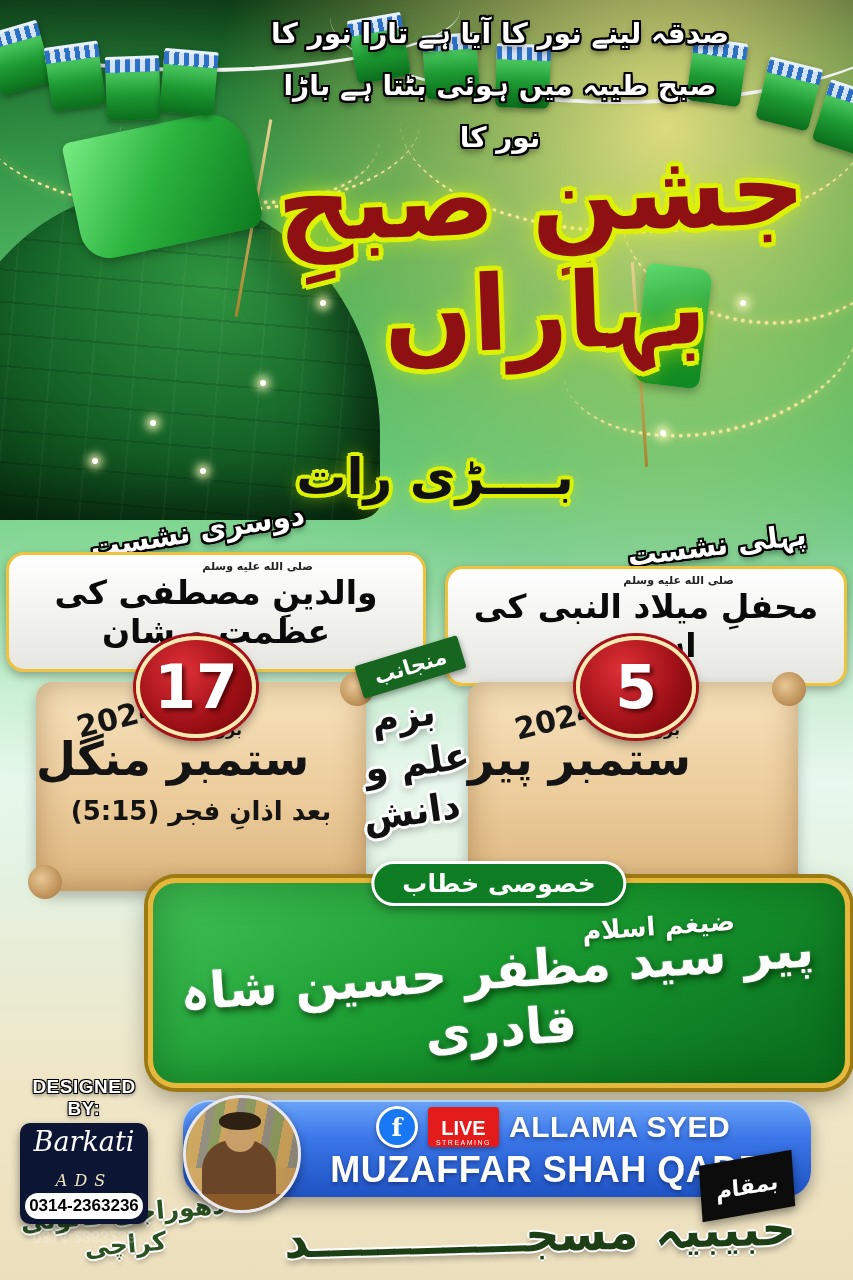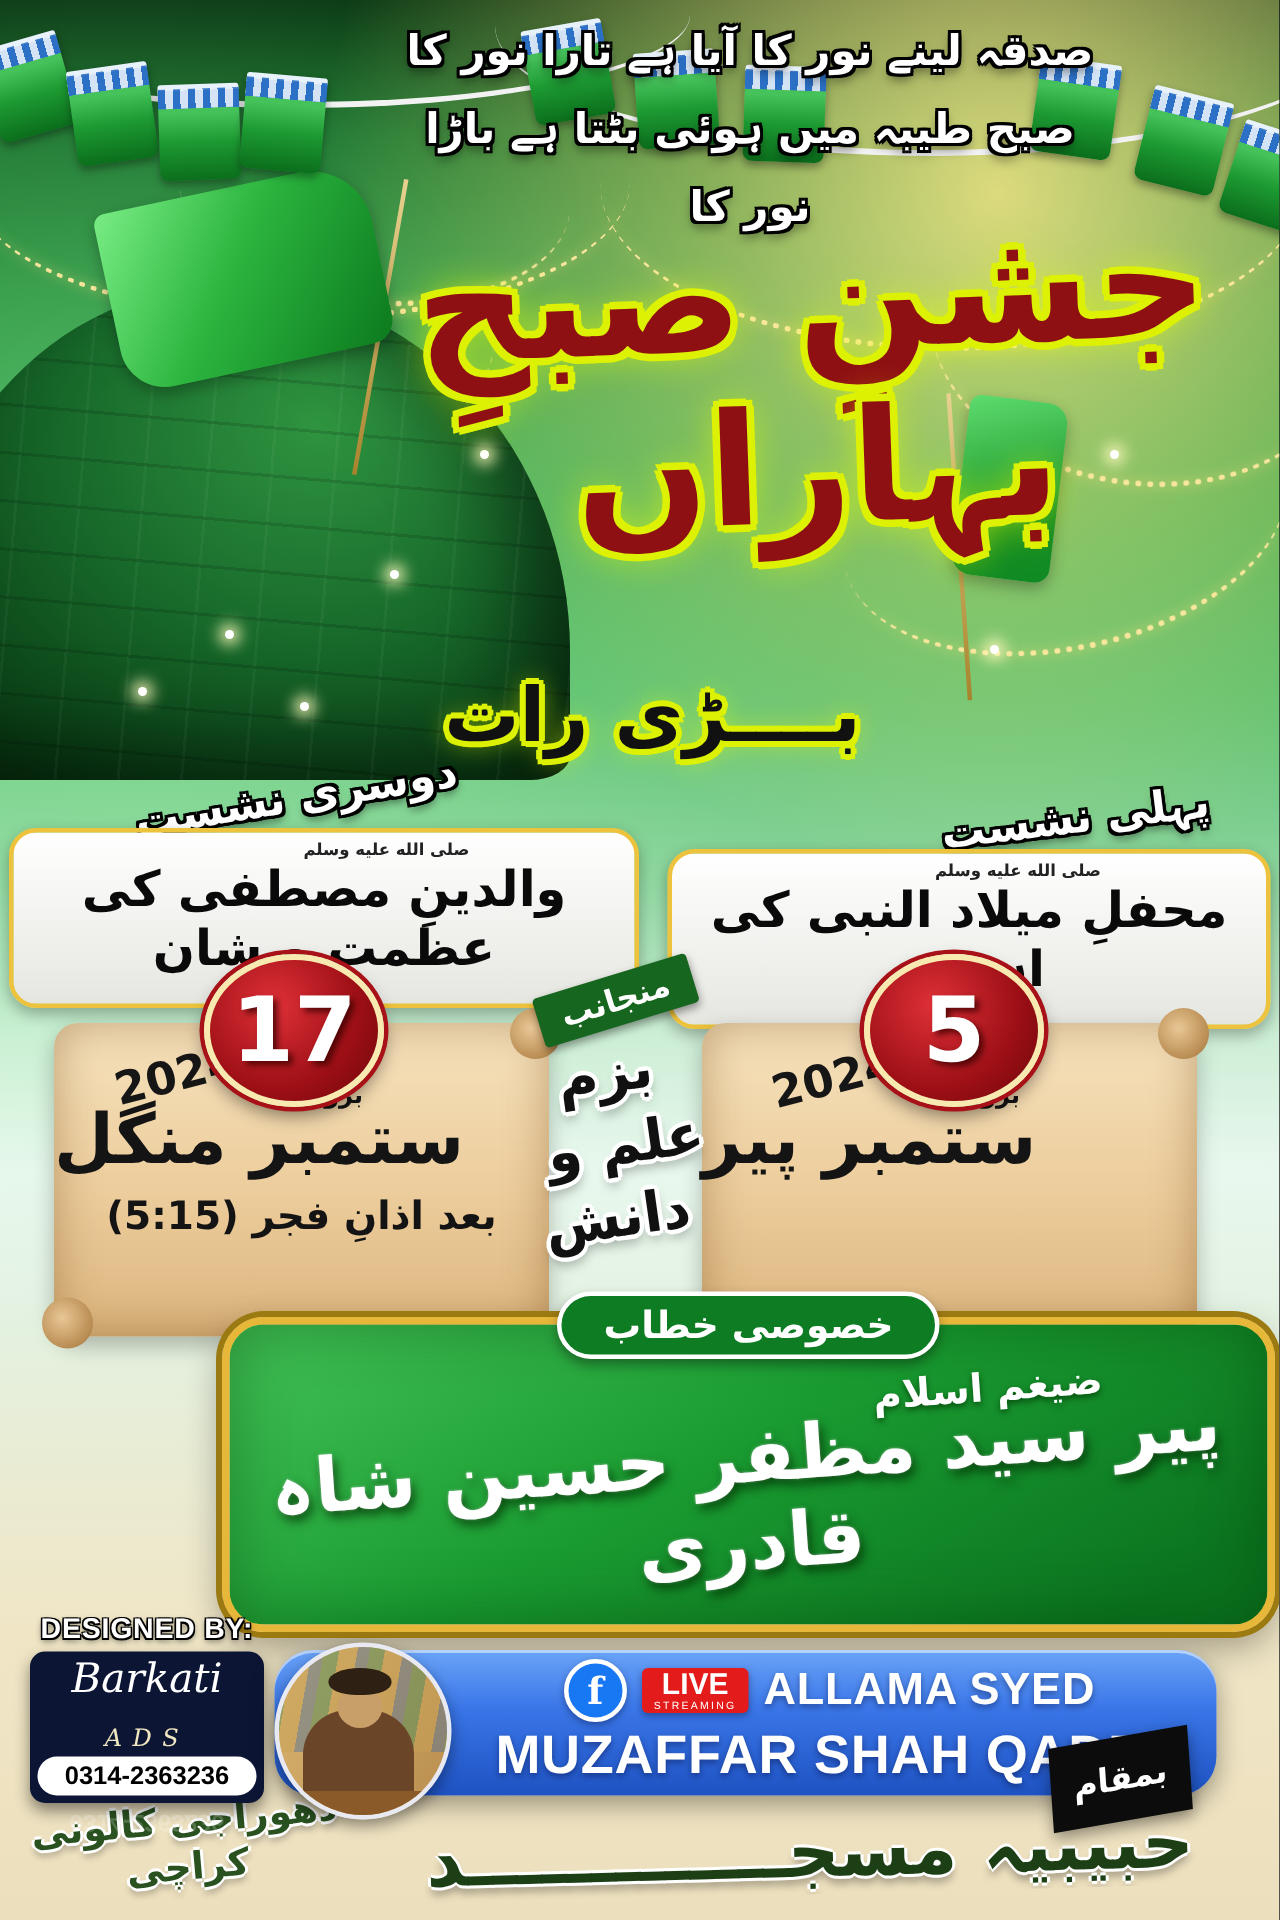--- a/index.html
+++ b/index.html
@@ -106,21 +106,21 @@
     border:5px solid #e7b73a;box-shadow:0 0 0 4px #9c7a12,inset 0 0 45px rgba(0,55,0,.4),0 10px 24px rgba(0,0,0,.35);}
   .sp-tag{position:absolute;top:-22px;left:50%;transform:translateX(-50%);background:#0d7c22;
     border:3px solid #fff;border-radius:24px;padding:5px 28px;color:#fff;font-size:25px;font-weight:bold;
     box-shadow:0 4px 8px rgba(0,0,0,.35);white-space:nowrap;}
   .sp-pre{position:absolute;top:28px;right:110px;color:#fff;font-size:26px;font-weight:bold;
     transform:rotate(-4deg);text-shadow:0 2px 4px rgba(0,50,0,.7);}
   .sp-name{position:absolute;top:60px;left:18px;right:18px;text-align:center;color:#fff;
     font-size:50px;font-weight:bold;line-height:1.15;transform:rotate(-4deg);
     text-shadow:2px 4px 7px rgba(0,45,0,.75),0 0 2px rgba(255,255,255,.6);}
   
-  .designer{position:absolute;left:20px;top:1076px;width:156px;z-index:6;text-align:center;
+  .designer{position:absolute;left:20px;top:1076px;width:128px;z-index:6;text-align:center;
     font-family:"Liberation Sans",sans-serif;}
   .dz-head{color:#fff;font-size:19px;font-weight:bold;letter-spacing:.5px;
     text-shadow:-1px -1px 0 #000,1px -1px 0 #000,-1px 1px 0 #000,1px 1px 0 #000,0 2px 4px rgba(0,0,0,.6);}
   .dz-card{position:relative;margin-top:3px;background:#0d1535;border-radius:10px;padding:4px 8px 34px;
     box-shadow:0 5px 10px rgba(0,0,0,.45);}
   .dz-name{color:#fff;font-family:"DejaVu Serif",serif;font-style:italic;font-size:27px;line-height:1.1;}
   .dz-sub{color:#f0e6c0;font-family:"DejaVu Serif",serif;font-style:italic;font-size:16px;letter-spacing:7px;margin-top:14px;}
   .dz-phone{position:absolute;left:5px;right:5px;bottom:5px;background:#fff;border-radius:14px;
     color:#000;font-size:17px;font-weight:bold;padding:3px 0;}
   .dz-reflect{margin-top:3px;transform:scaleY(-1);opacity:.2;color:#fff;font-size:16px;font-weight:bold;}
@@ -135,21 +135,21 @@
   .ph-body{position:absolute;bottom:14px;left:16px;width:74px;height:56px;background:#6b4527;border-radius:30px 30px 0 0;}
   .ph-head{position:absolute;top:26px;left:39px;width:30px;height:28px;background:#c99f69;border-radius:50%;}
   .ph-turban{position:absolute;top:14px;left:33px;width:42px;height:18px;background:#2e2013;border-radius:50% 50% 45% 45%;}
   .ph-desk{position:absolute;bottom:0;left:0;right:0;height:16px;background:#8a5a28;}
   .lv-content{margin-left:112px;height:100%;display:flex;flex-direction:column;align-items:center;justify-content:center;
     font-family:"Liberation Sans",sans-serif;color:#fff;}
   .lv-row{display:flex;align-items:center;gap:10px;}
   .fb-icon{width:36px;height:36px;border-radius:50%;background:#1877f2;border:3px solid #fff;
     display:flex;align-items:center;justify-content:center;color:#fff;font-weight:bold;font-size:25px;
     font-family:"DejaVu Serif",serif;box-shadow:0 2px 5px rgba(0,0,30,.35);}
-  .live-badge{background:#e31b1b;border-radius:4px;padding:1px 8px 1px;display:flex;flex-direction:column;
+  .live-badge{background:#e31b1b;border-radius:4px;padding:11px 8px 1px;display:flex;flex-direction:column;
     align-items:center;line-height:1;box-shadow:0 2px 5px rgba(0,0,30,.35);}
   .live-word{font-size:20px;font-weight:bold;}
   .streaming-word{font-size:7px;letter-spacing:1.5px;margin-top:1px;}
   .lv-line1{font-size:30px;font-weight:bold;letter-spacing:.5px;text-shadow:0 2px 4px rgba(0,0,40,.4);}
   .lv-line2{font-size:36px;font-weight:bold;letter-spacing:.5px;margin-top:1px;text-shadow:0 2px 4px rgba(0,0,40,.4);}
   
   .venue-badge{position:absolute;left:700px;top:1158px;width:94px;height:56px;z-index:6;background:#0c0c0c;
     transform:rotate(-10deg) skewX(-6deg);display:flex;align-items:center;justify-content:center;
     color:#fff;font-size:22px;font-weight:bold;box-shadow:0 4px 10px rgba(0,0,0,.4);}
   .venue-masjid{position:absolute;left:235px;right:8px;top:1206px;z-index:5;text-align:center;

